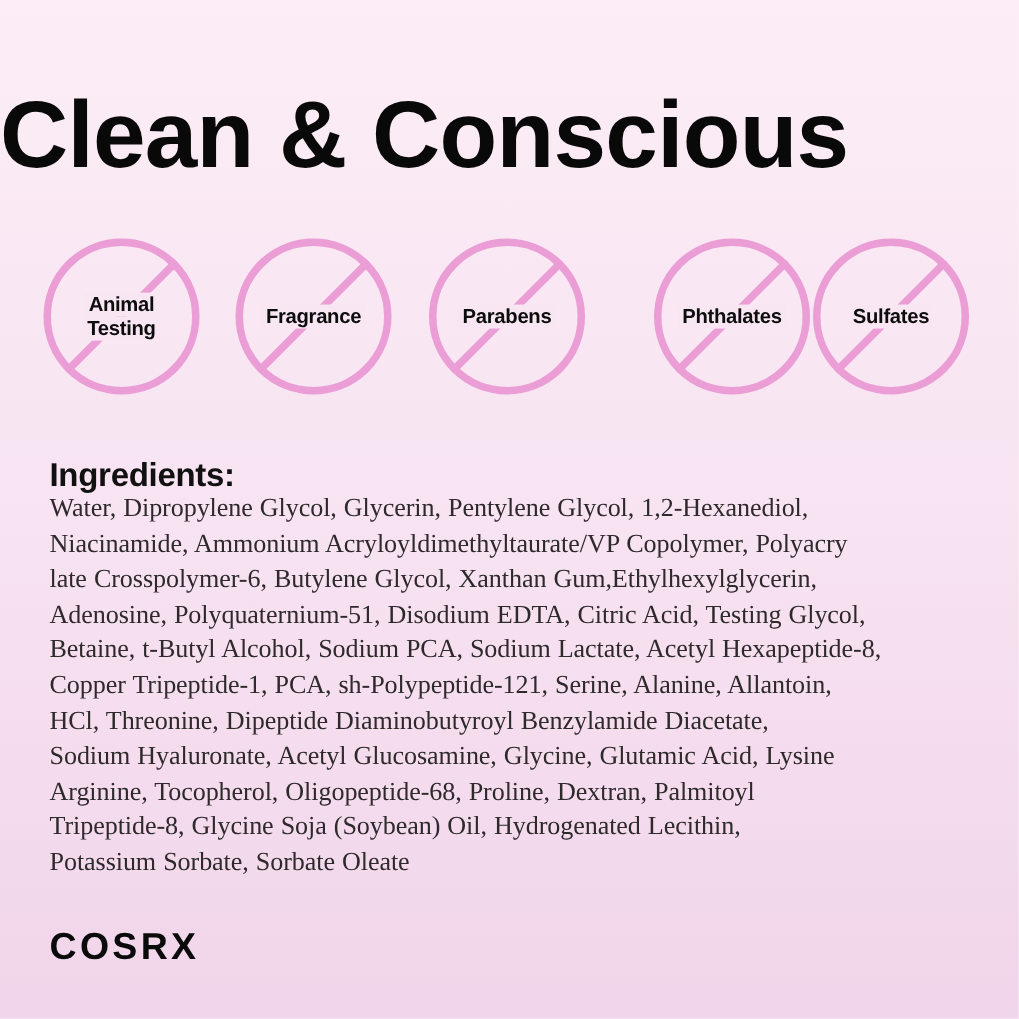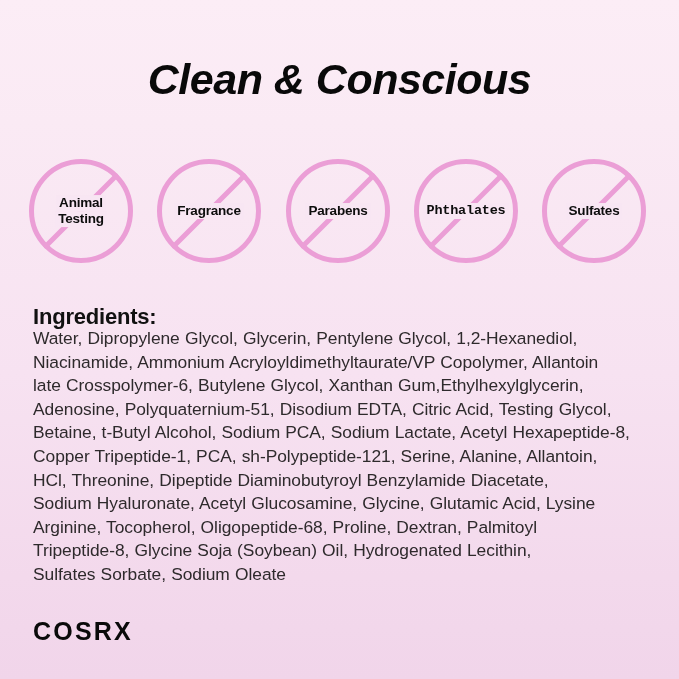--- a/index.html
+++ b/index.html
@@ -22,28 +22,27 @@
     background: linear-gradient(to bottom, #fcedf6 0%, #faeaf4 18%, #f7e2f1 55%, #f3d9ec 85%, #f1d5ea 100%);
     overflow: hidden;
   }
 
   
   #title {
     position: absolute;
     top: 56px;
     left: 0;
     width: 679px;
-    text-align: center;
-    font-size: 43px;
+    text-align: left;
+    font-size: 63px;
     font-weight: 800;
     letter-spacing: -0.5px;
     color: #090909;
     line-height: 1.1;
     white-space: nowrap;
-    font-style: italic;
   }
 
   
   #badge-row {
     position: absolute;
     top: 158px;
     left: 0;
     width: 590px;
     height: 108px;
   }
@@ -98,20 +97,21 @@
     width: 618px;
     font-size: 17.4px;
     font-weight: 400;
     color: #2e2a2c;
     line-height: 23.6px;
     letter-spacing: -0.05px;
     word-spacing: 0.4px;
   }
   #ingredients-body .line {
     white-space: nowrap;
+    font-family: Liberation Serif, serif;
   }
 
   
   #brand {
     position: absolute;
     left: 33px;
     top: 619px;
     font-size: 25px;
     font-weight: 700;
     letter-spacing: 2.2px;
@@ -152,21 +152,21 @@
     <div class="badge" style="left:285px;">
       <svg class="badge-circle" viewBox="0 0 106 106">
         <circle cx="53" cy="53" r="49.5" fill="none" stroke="#eb9ed6" stroke-width="5"></circle>
         <line x1="18" y1="88" x2="88" y2="18" stroke="#eb9ed6" stroke-width="5" stroke-linecap="round"></line>
       </svg>
       <div class="badge-label">
         <span class="chip">Parabens</span>
       </div>
     </div>
 
-    <div class="badge" style="left:413px;font-family:Liberation Mono, monospace;">
+    <div class="badge" style="left:435px;">
       <svg class="badge-circle" viewBox="0 0 106 106">
         <circle cx="53" cy="53" r="49.5" fill="none" stroke="#eb9ed6" stroke-width="5"></circle>
         <line x1="18" y1="88" x2="88" y2="18" stroke="#eb9ed6" stroke-width="5" stroke-linecap="round"></line>
       </svg>
       <div class="badge-label">
         <span class="chip">Phthalates</span>
       </div>
     </div>
 
     <div class="badge" style="left:541px;">
@@ -178,27 +178,27 @@
         <span class="chip">Sulfates</span>
       </div>
     </div>
 
   </div>
 
   <div id="ingredients-heading">Ingredients:</div>
 
   <div id="ingredients-body">
     <div class="line">Water, Dipropylene Glycol, Glycerin, Pentylene Glycol, 1,2-Hexanediol,</div>
-    <div class="line">Niacinamide, Ammonium Acryloyldimethyltaurate/VP Copolymer, Allantoin</div>
+    <div class="line">Niacinamide, Ammonium Acryloyldimethyltaurate/VP Copolymer, Polyacry</div>
     <div class="line">late Crosspolymer-6, Butylene Glycol, Xanthan Gum,Ethylhexylglycerin,</div>
     <div class="line">Adenosine, Polyquaternium-51, Disodium EDTA, Citric Acid, Testing Glycol,</div>
     <div class="line">Betaine, t-Butyl Alcohol, Sodium PCA, Sodium Lactate, Acetyl Hexapeptide-8,</div>
     <div class="line">Copper Tripeptide-1, PCA, sh-Polypeptide-121, Serine, Alanine, Allantoin,</div>
     <div class="line">HCl, Threonine, Dipeptide Diaminobutyroyl Benzylamide Diacetate,</div>
     <div class="line">Sodium Hyaluronate, Acetyl Glucosamine, Glycine, Glutamic Acid, Lysine</div>
     <div class="line">Arginine, Tocopherol, Oligopeptide-68, Proline, Dextran, Palmitoyl</div>
     <div class="line">Tripeptide-8, Glycine Soja (Soybean) Oil, Hydrogenated Lecithin,</div>
-    <div class="line">Sulfates Sorbate, Sodium Oleate</div>
+    <div class="line">Potassium Sorbate, Sorbate Oleate</div>
   </div>
 
   <div id="brand">COSRX</div>
 
 </div>
 
 </body></html>

